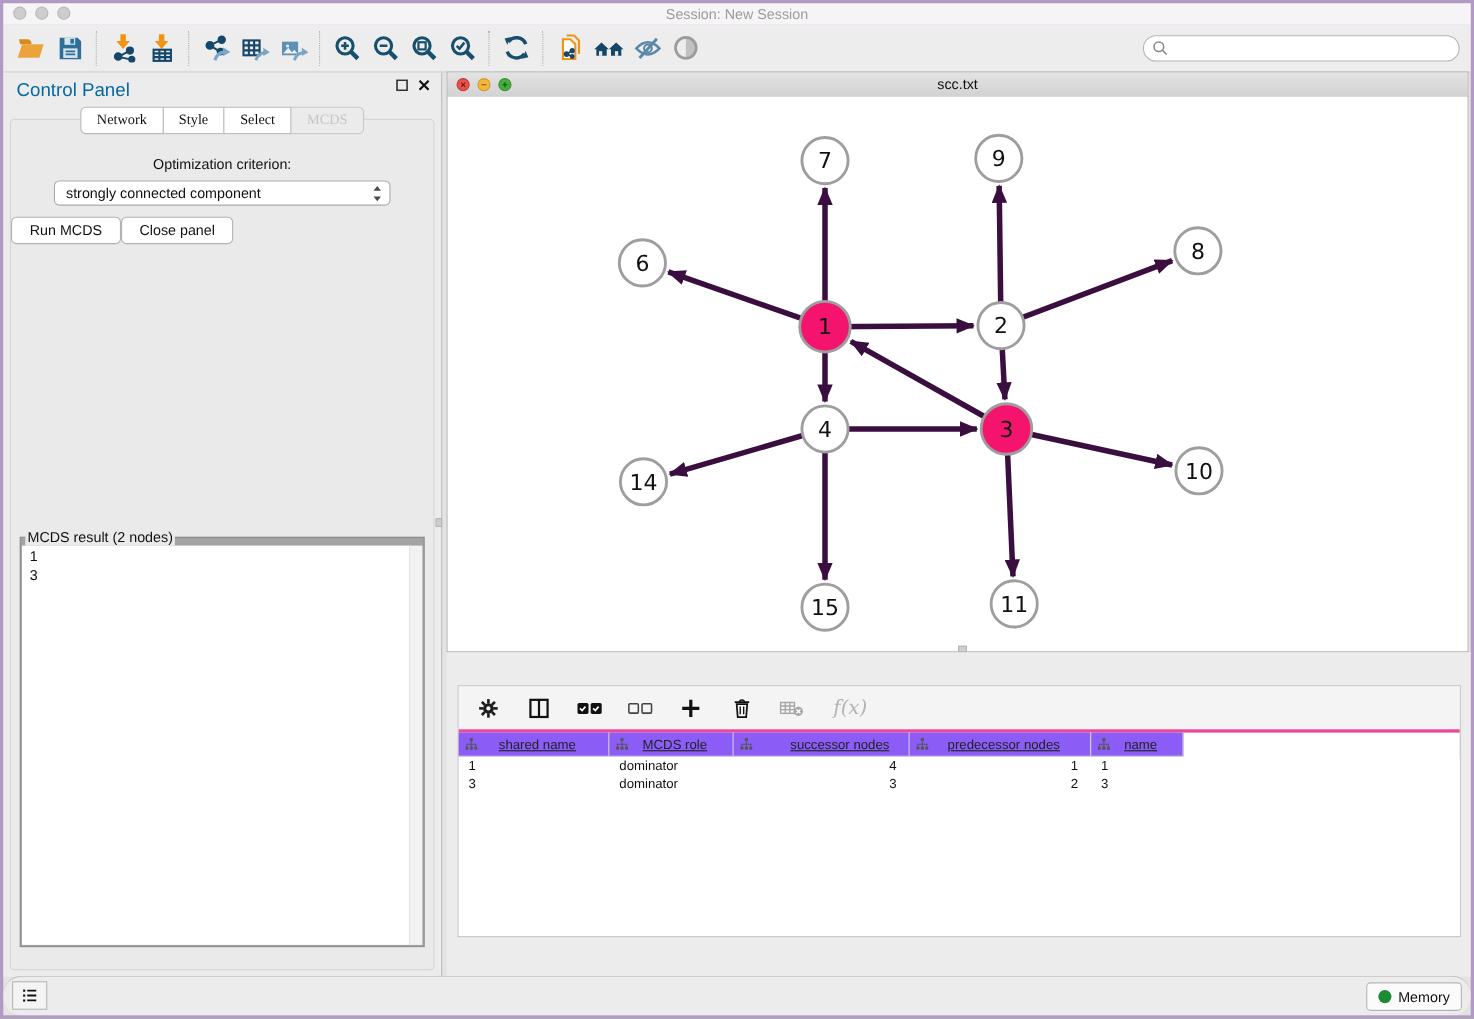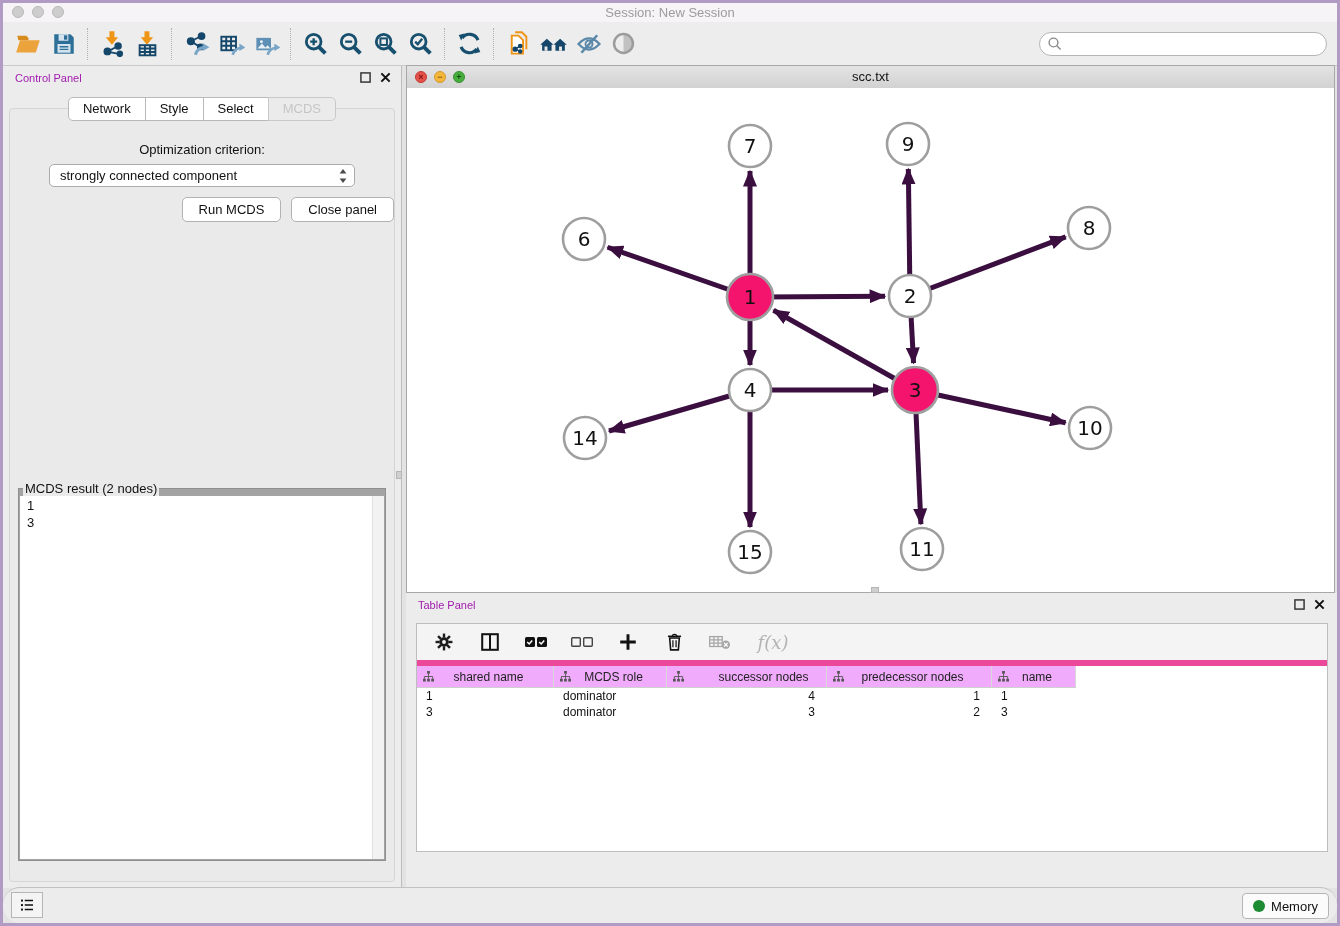--- a/index.html
+++ b/index.html
@@ -16,34 +16,34 @@
            display:flex;align-items:center;padding-left:8px;box-sizing:border-box;}
   .tbtn{width:35px;height:34px;display:flex;align-items:center;justify-content:center;flex:0 0 auto;}
   .tsep{width:1px;height:32px;border-left:1px dotted #b1b1b1;margin:0 6px;flex:0 0 auto;}
   .searchbox{margin-left:auto;margin-right:10px;width:288px;height:24px;border:1px solid #b5b5b5;border-radius:13px;
              background:#fff;display:flex;align-items:center;padding-left:7px;box-sizing:border-box;}
   .searchbox input{border:none;outline:none;background:transparent;flex:1;font-size:13px;height:18px;
                    font-family:"Liberation Sans",sans-serif;}
   
   .cpanel{position:absolute;left:0;top:63px;width:399px;bottom:35px;background:#ececec;border-right:1px solid #bdbdbd;box-sizing:border-box;}
   .panel-head{position:absolute;left:0;top:0;right:0;height:26px;}
-  .panel-title{position:absolute;left:12px;top:6px;font-size:11px;color:#a21caf;}
+  .panel-title{position:absolute;left:12px;top:6px;font-size:17px;color:#0369a1;}
   .panel-icons{position:absolute;right:10px;top:6px;display:flex;gap:9px;align-items:center;}
   .tabs{display:flex;}
   .tab{background:#fff;border:1px solid #b9b9b9;font-size:13px;color:#111;padding:3px 14px 4px 14px;margin-left:-1px;cursor:default;}
   .tab:first-child{border-top-left-radius:5px;border-bottom-left-radius:5px;margin-left:0;}
   .tab:last-child{border-top-right-radius:5px;border-bottom-right-radius:5px;}
-  .cp-tabs{position:absolute;top:31px;left:0;right:0;display:flex;justify-content:center;z-index:2;}
+  .cp-tabs{position:absolute;top:31px;left:0;right:0;display:flex;justify-content:center;z-index:2;font-family:Liberation Serif, serif;}
   .cp-tabs .tab.active{background:#ebebeb;color:#c6c6c6;border-color:#c9c9c9;}
   .cp-body{position:absolute;left:6px;right:6px;top:42px;bottom:6px;background:#eaeaea;border:1px solid #d5d5d5;border-radius:4px;}
   .opt-label{position:absolute;top:33px;left:0;right:0;text-align:center;font-size:13px;color:#111;}
   .dropdown{position:absolute;left:39px;right:39px;top:55px;height:23px;background:#fff;border:1px solid #ababab;border-radius:5px;
             display:flex;align-items:center;font-size:13px;color:#111;padding-left:10px;box-sizing:border-box;}
   .dd-stepper{margin-left:auto;margin-right:6px;}
-  .btn-row{position:absolute;left:0;right:0;top:88px;display:flex;justify-content:flex-end;gap:10px;}
+  .btn-row{position:absolute;left:0;right:0;top:88px;display:flex;justify-content:flex-start;gap:0;}
   .pbtn{height:23px;background:#fff;border:1px solid #b2b2b2;border-radius:5px;font-size:13px;color:#111;
         display:flex;align-items:center;padding:0 16px;}
   fieldset.result{position:absolute;left:8px;right:8px;top:372px;height:380px;margin:0;padding:0;
                   border:1px solid #8f8f8f;background:#a3a3a3;box-sizing:border-box;}
   fieldset.result legend{font-size:13px;color:#111;margin-left:4px;padding:0 2px;background:#eaeaea;}
   .result-list{position:absolute;left:1px;right:12px;top:0;bottom:1px;background:#fff;font-size:13px;color:#111;
                padding:1px 0 0 7px;line-height:17px;}
   .result-scroll{position:absolute;right:1px;top:0;bottom:1px;width:11px;background:#f2f2f2;border-left:1px solid #e0e0e0;}
   
   .netwin{position:absolute;left:403px;top:62px;width:929px;height:528px;border:1px solid #a8a8a8;background:#fff;box-sizing:border-box;}
@@ -55,27 +55,27 @@
   .light.red{background:#e8504a;border:1px solid #c03b36;color:#7c1714;}
   .light.yellow{background:#f6b63c;border:1px solid #d29a28;color:#8a6210;}
   .light.green{background:#47ad3d;border:1px solid #379230;color:#14530f;}
   .net-title{position:absolute;left:0;right:0;top:3px;text-align:center;font-size:13px;color:#111;}
   .canvas{position:absolute;left:0;top:22px;right:0;bottom:0;background:#fff;overflow:hidden;}
   .split-handle-h{position:absolute;left:50%;bottom:-1px;width:8px;height:6px;background:#cfcfcf;border:1px solid #b5b5b5;box-sizing:border-box;}
   .split-handle-v{position:absolute;left:-5px;top:405px;width:6px;height:8px;background:#cfcfcf;border:1px solid #b5b5b5;box-sizing:border-box;}
   
   .tpanel{position:absolute;left:403px;top:590px;right:0;bottom:35px;background:#ececec;box-sizing:border-box;}
   .t-container{position:absolute;left:10px;right:9px;top:30px;height:229px;border:1px solid #bdbdbd;background:#fff;box-sizing:border-box;}
-  .t-toolbar{position:absolute;left:0;right:0;top:0;height:42px;background:#f4f4f4;border-bottom:6px solid #ec4899;
+  .t-toolbar{position:absolute;left:0;right:0;top:0;height:42px;background:#f4f4f4;border-bottom:3px solid #ec4899;
              display:flex;align-items:center;padding-left:14px;gap:20px;box-sizing:border-box;}
   .t-tool{display:flex;align-items:center;justify-content:center;width:26px;height:26px;}
   .fx{font-family:"DejaVu Serif",serif;font-style:italic;font-size:18px;color:#b3b3b3;}
   .thead{position:absolute;left:0;top:42px;height:22px;display:flex;}
-  .th{background:#f0abfc;border-right:1px solid #d8d8d8;border-bottom:1px solid #cfcfcf;display:flex;align-items:center;
-      font-size:12px;color:#222;box-sizing:border-box;padding-left:6px;}
+  .th{background:#8b5cf6;border-right:1px solid #d8d8d8;border-bottom:1px solid #cfcfcf;display:flex;align-items:center;
+      font-size:12px;color:#222;box-sizing:border-box;padding-left:6px;text-decoration:underline;}
   .th .th-label{flex:1;text-align:center;padding-right:10px;}
   .tbody{position:absolute;left:0;top:64px;right:0;bottom:0;background:#fff;}
   .tr{display:flex;height:16px;align-items:center;}
   .td{font-size:12px;color:#111;box-sizing:border-box;white-space:nowrap;overflow:hidden;}
   .t-tabs{position:absolute;left:0;right:0;top:271px;display:flex;justify-content:center;}
   .t-tabs .tab.active{background:#d9d9d9;color:#b2b2b2;border-color:#c2c2c2;}
   
   .statusbar{position:absolute;left:0;right:0;bottom:0;height:35px;background:#ececec;border-top:1px solid #c2c2c2;border-radius:17px;}
   .sb-left-btn{position:absolute;left:8px;top:4px;width:32px;height:26px;background:#f4f4f4;border:1px solid #b5b5b5;
                display:flex;align-items:center;justify-content:center;box-sizing:border-box;}
@@ -345,31 +345,20 @@
           <circle cx="343" cy="464" r="21" fill="#ffffff" stroke="#9e9e9e" stroke-width="2.6"></circle>
           <text x="343" y="471" text-anchor="middle" font-size="20" fill="#111" font-family="&quot;DejaVu Sans&quot;,sans-serif">15</text>
           <circle cx="515" cy="461" r="21" fill="#ffffff" stroke="#9e9e9e" stroke-width="2.6"></circle>
           <text x="515" y="468" text-anchor="middle" font-size="20" fill="#111" font-family="&quot;DejaVu Sans&quot;,sans-serif">11</text>
         </svg>
       </div>
     <div class="split-handle-h"></div>
   </div>
 
   <div class="tpanel">
-    <div class="panel-head">
-      <div class="panel-title">Table Panel</div>
-      <div class="panel-icons" style="right:12px;">
-        <svg width="11" height="11" viewBox="0 0 12 12">
-          <rect x="1" y="1" width="10" height="10" fill="none" stroke="#333" stroke-width="1.6"></rect>
-        </svg>
-        <svg width="11" height="11" viewBox="0 0 12 12">
-          <path d="M1.5 1.5l9 9M10.5 1.5l-9 9" stroke="#111" stroke-width="2.2"></path>
-        </svg>
-      </div>
-    </div>
     <div class="t-container">
       <div class="t-toolbar">
         <div class="t-tool">
           <svg width="22" height="22" viewBox="0 0 24 24">
             <g fill="#1c1c1c">
               <circle cx="12" cy="12" r="5.2"></circle>
               <g id="spokes">
                 <rect x="10.7" y="2.8" width="2.6" height="4.4"></rect>
                 <rect x="10.7" y="16.8" width="2.6" height="4.4"></rect>
                 <rect x="2.8" y="10.7" width="4.4" height="2.6"></rect>

